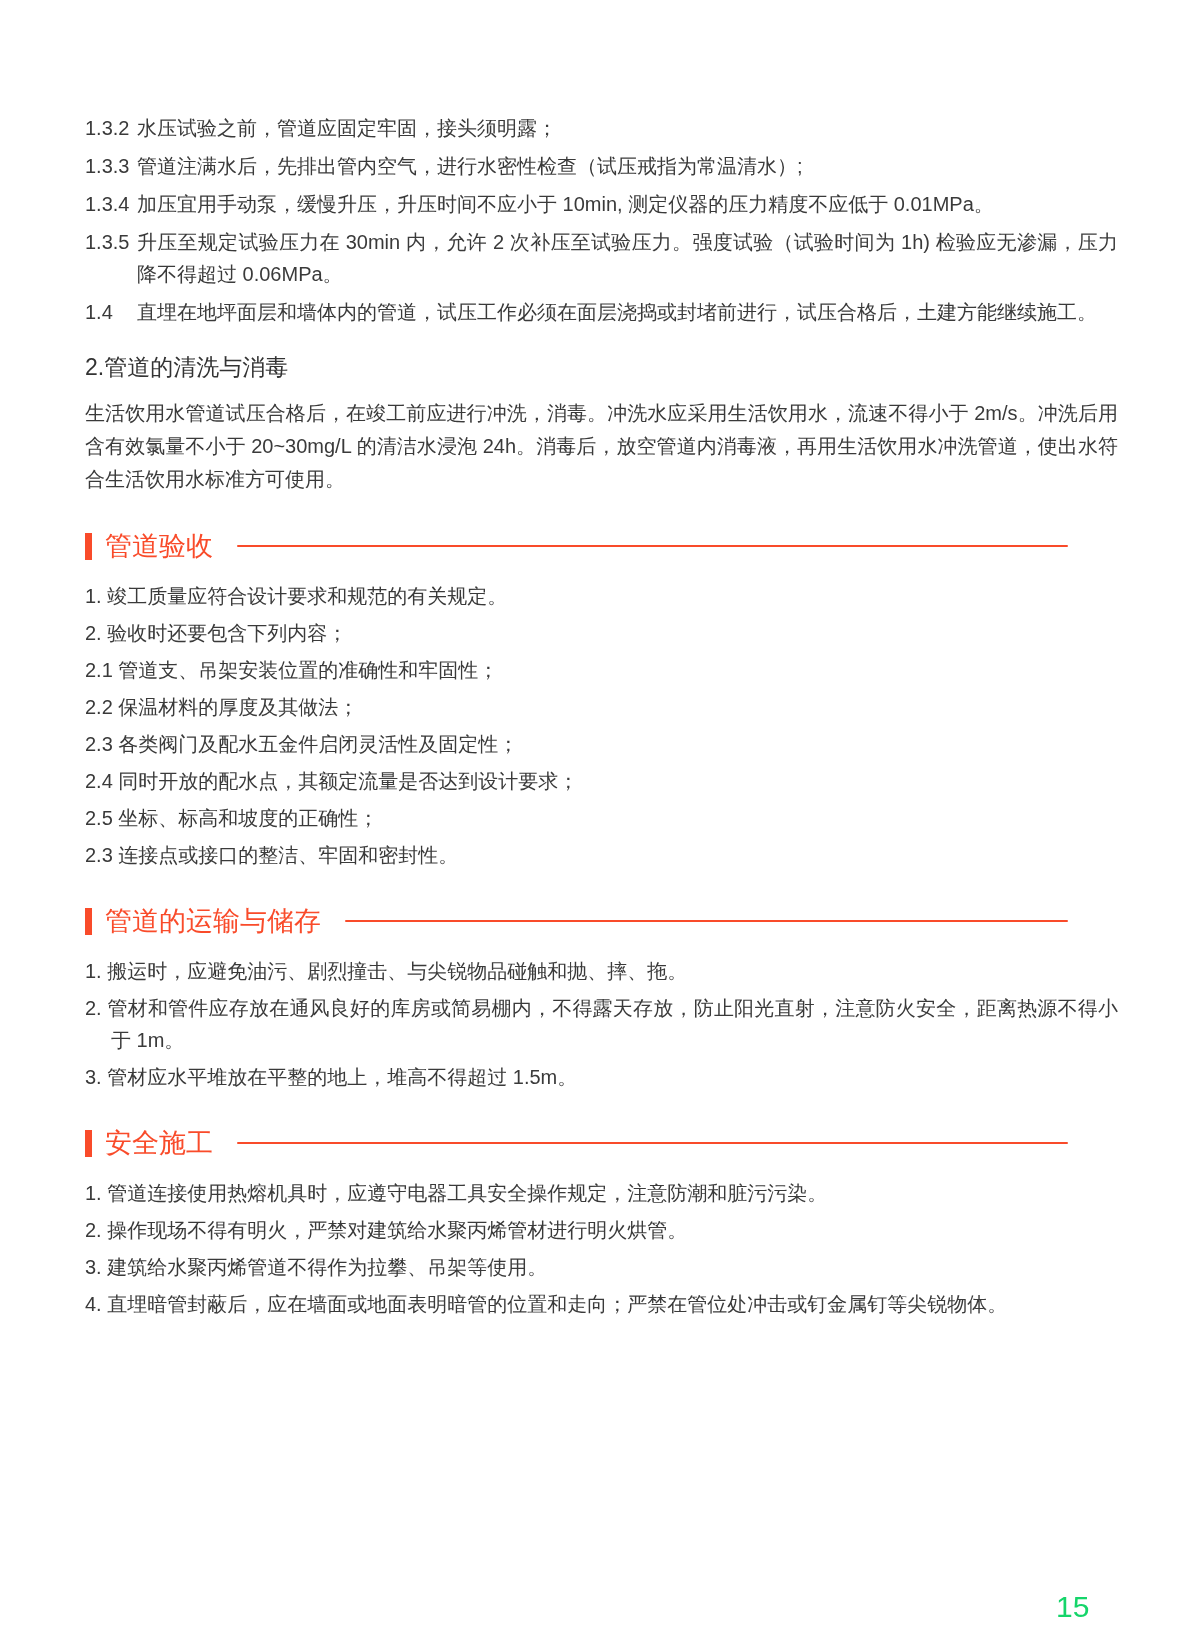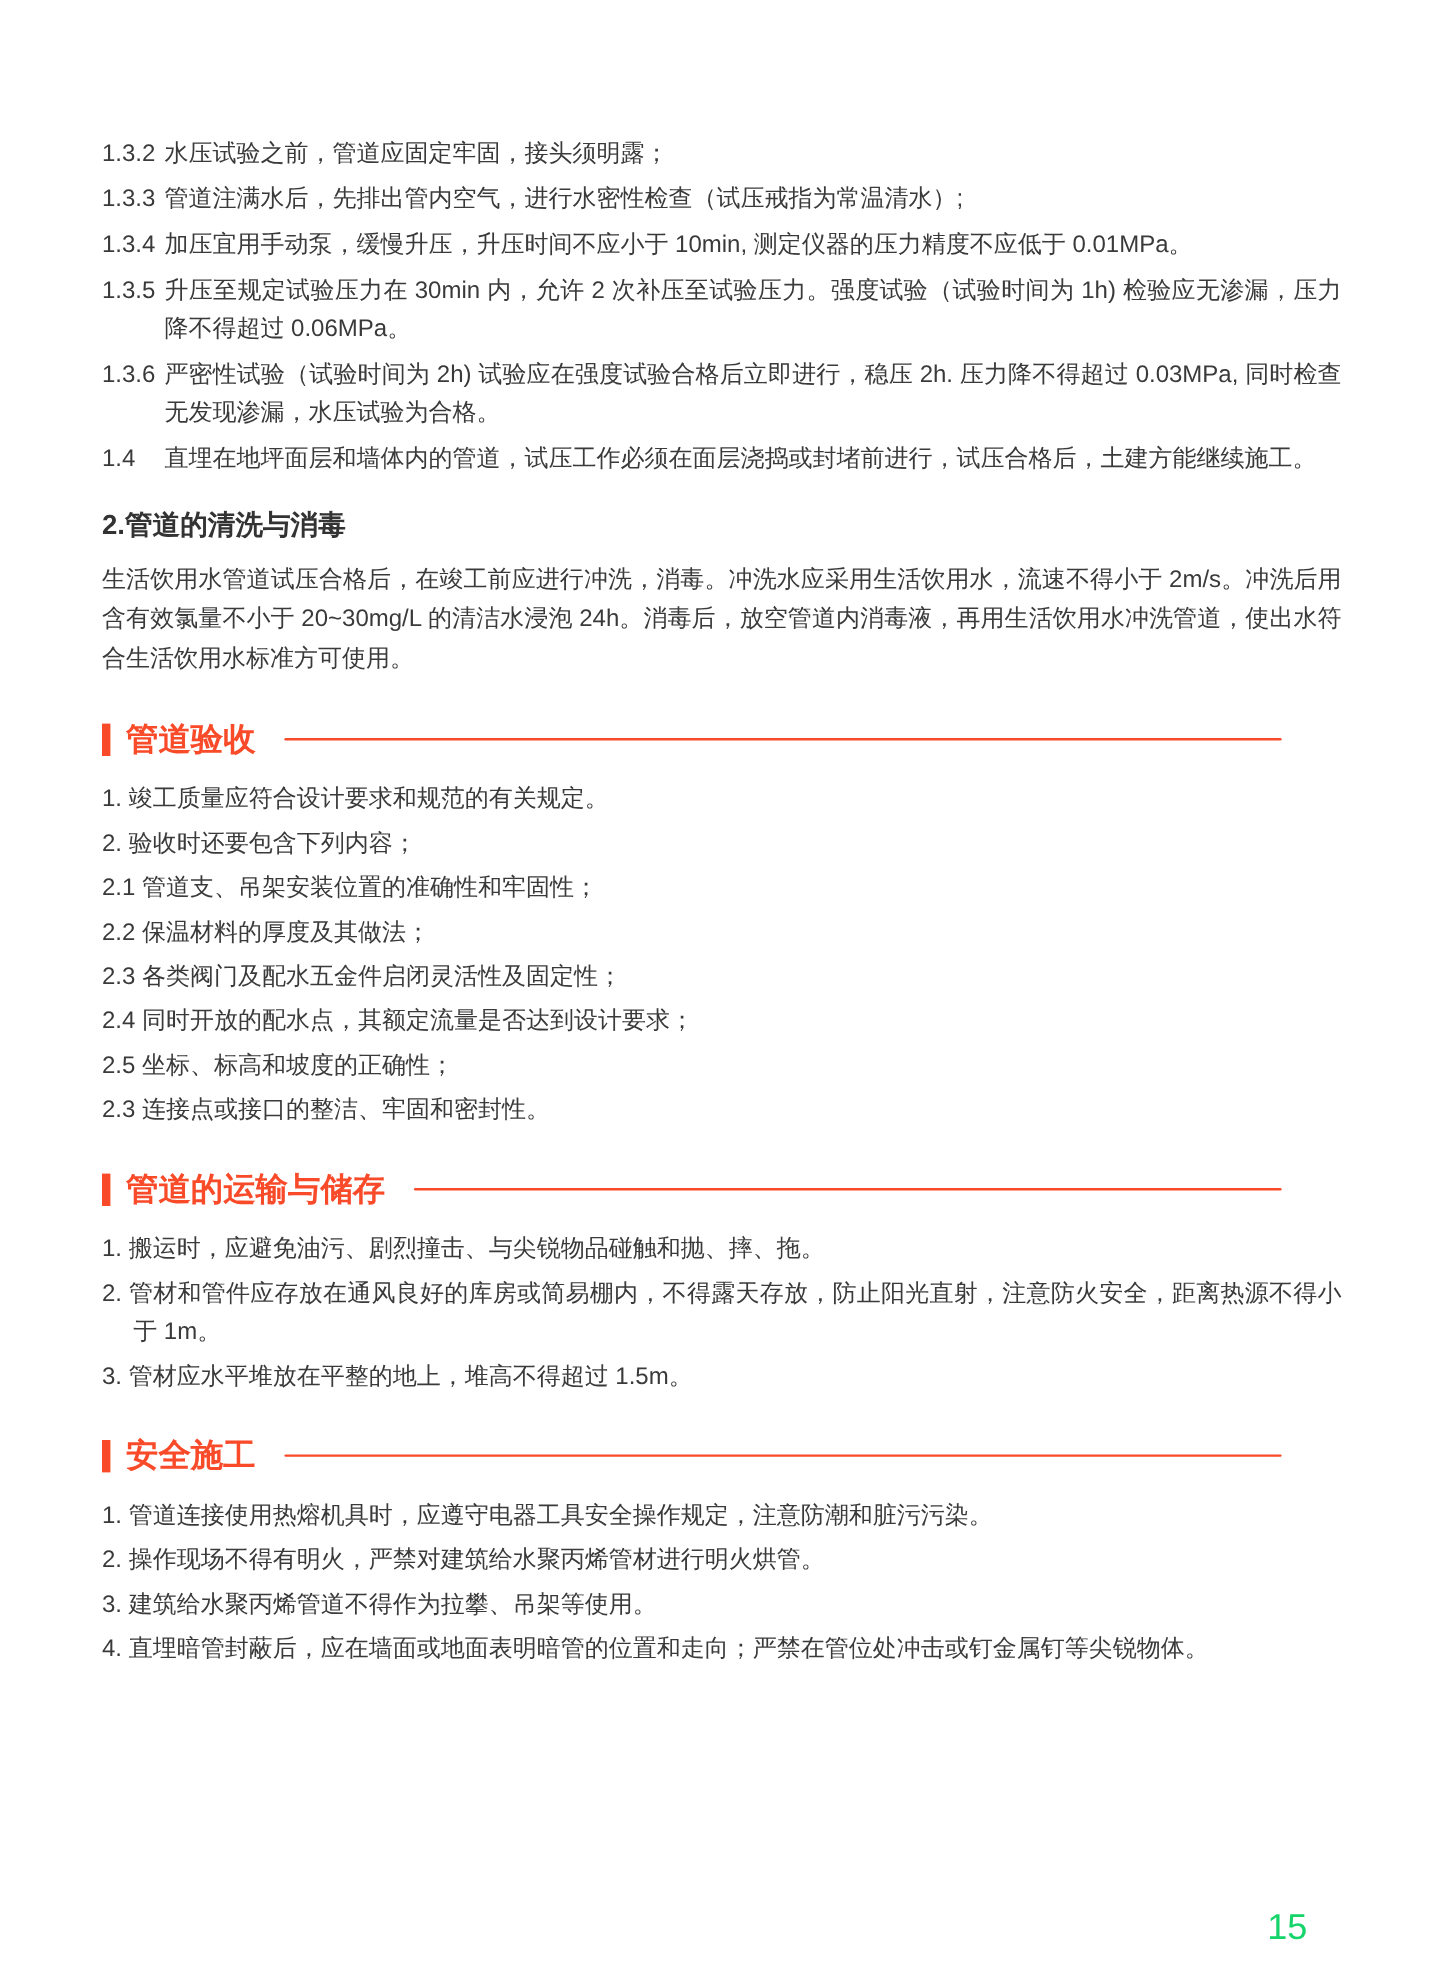--- a/index.html
+++ b/index.html
@@ -37,21 +37,21 @@
   }
   .clause-text {
     flex: 1;
     text-align: justify;
   }
 
   
   .subsection-title {
     margin: 24px 0 0 0;
     font-size: 23px;
-    font-weight: 700;
+    font-weight: 400;
     color: #333333;
   }
   .paragraph {
     margin-top: 14px;
     font-size: 20px;
     line-height: 33px;
     text-align: justify;
   }
 
   
@@ -62,21 +62,21 @@
   }
   .section-marker {
     width: 7px;
     height: 27px;
     background: var(--accent, #f94b2a);
     margin-right: 13px;
     flex: 0 0 auto;
   }
   .section-title {
     font-size: 27px;
-    font-weight: 700;
+    font-weight: 400;
     color: var(--accent, #f94b2a);
     white-space: nowrap;
   }
   .section-rule {
     flex: 1;
     height: 2px;
     background: var(--accent, #f94b2a);
     margin-left: 24px;
     margin-right: 50px;
     border-radius: 1px;
@@ -120,24 +120,20 @@
       </div>
       <div class="clause-item">
         <span class="clause-num">1.3.4</span>
         <span class="clause-text">加压宜用手动泵，缓慢升压，升压时间不应小于 10min, 测定仪器的压力精度不应低于 0.01MPa。</span>
       </div>
       <div class="clause-item">
         <span class="clause-num">1.3.5</span>
         <span class="clause-text">升压至规定试验压力在 30min 内，允许 2 次补压至试验压力。强度试验（试验时间为 1h) 检验应无渗漏，压力降不得超过 0.06MPa。</span>
       </div>
       <div class="clause-item">
-        <span class="clause-num">1.3.6</span>
-        <span class="clause-text">严密性试验（试验时间为 2h) 试验应在强度试验合格后立即进行，稳压 2h. 压力降不得超过 0.03MPa, 同时检查无发现渗漏，水压试验为合格。</span>
-      </div>
-      <div class="clause-item">
         <span class="clause-num">1.4</span>
         <span class="clause-text">直埋在地坪面层和墙体内的管道，试压工作必须在面层浇捣或封堵前进行，试压合格后，土建方能继续施工。</span>
       </div>
     </div>
 
     <h2 class="subsection-title">2.管道的清洗与消毒</h2>
     <div class="paragraph">生活饮用水管道试压合格后，在竣工前应进行冲洗，消毒。冲洗水应采用生活饮用水，流速不得小于 2m/s。冲洗后用含有效氯量不小于 20~30mg/L 的清洁水浸泡 24h。消毒后，放空管道内消毒液，再用生活饮用水冲洗管道，使出水符合生活饮用水标准方可使用。</div>
 
     <div class="section-header">
       <div class="section-marker"></div>

